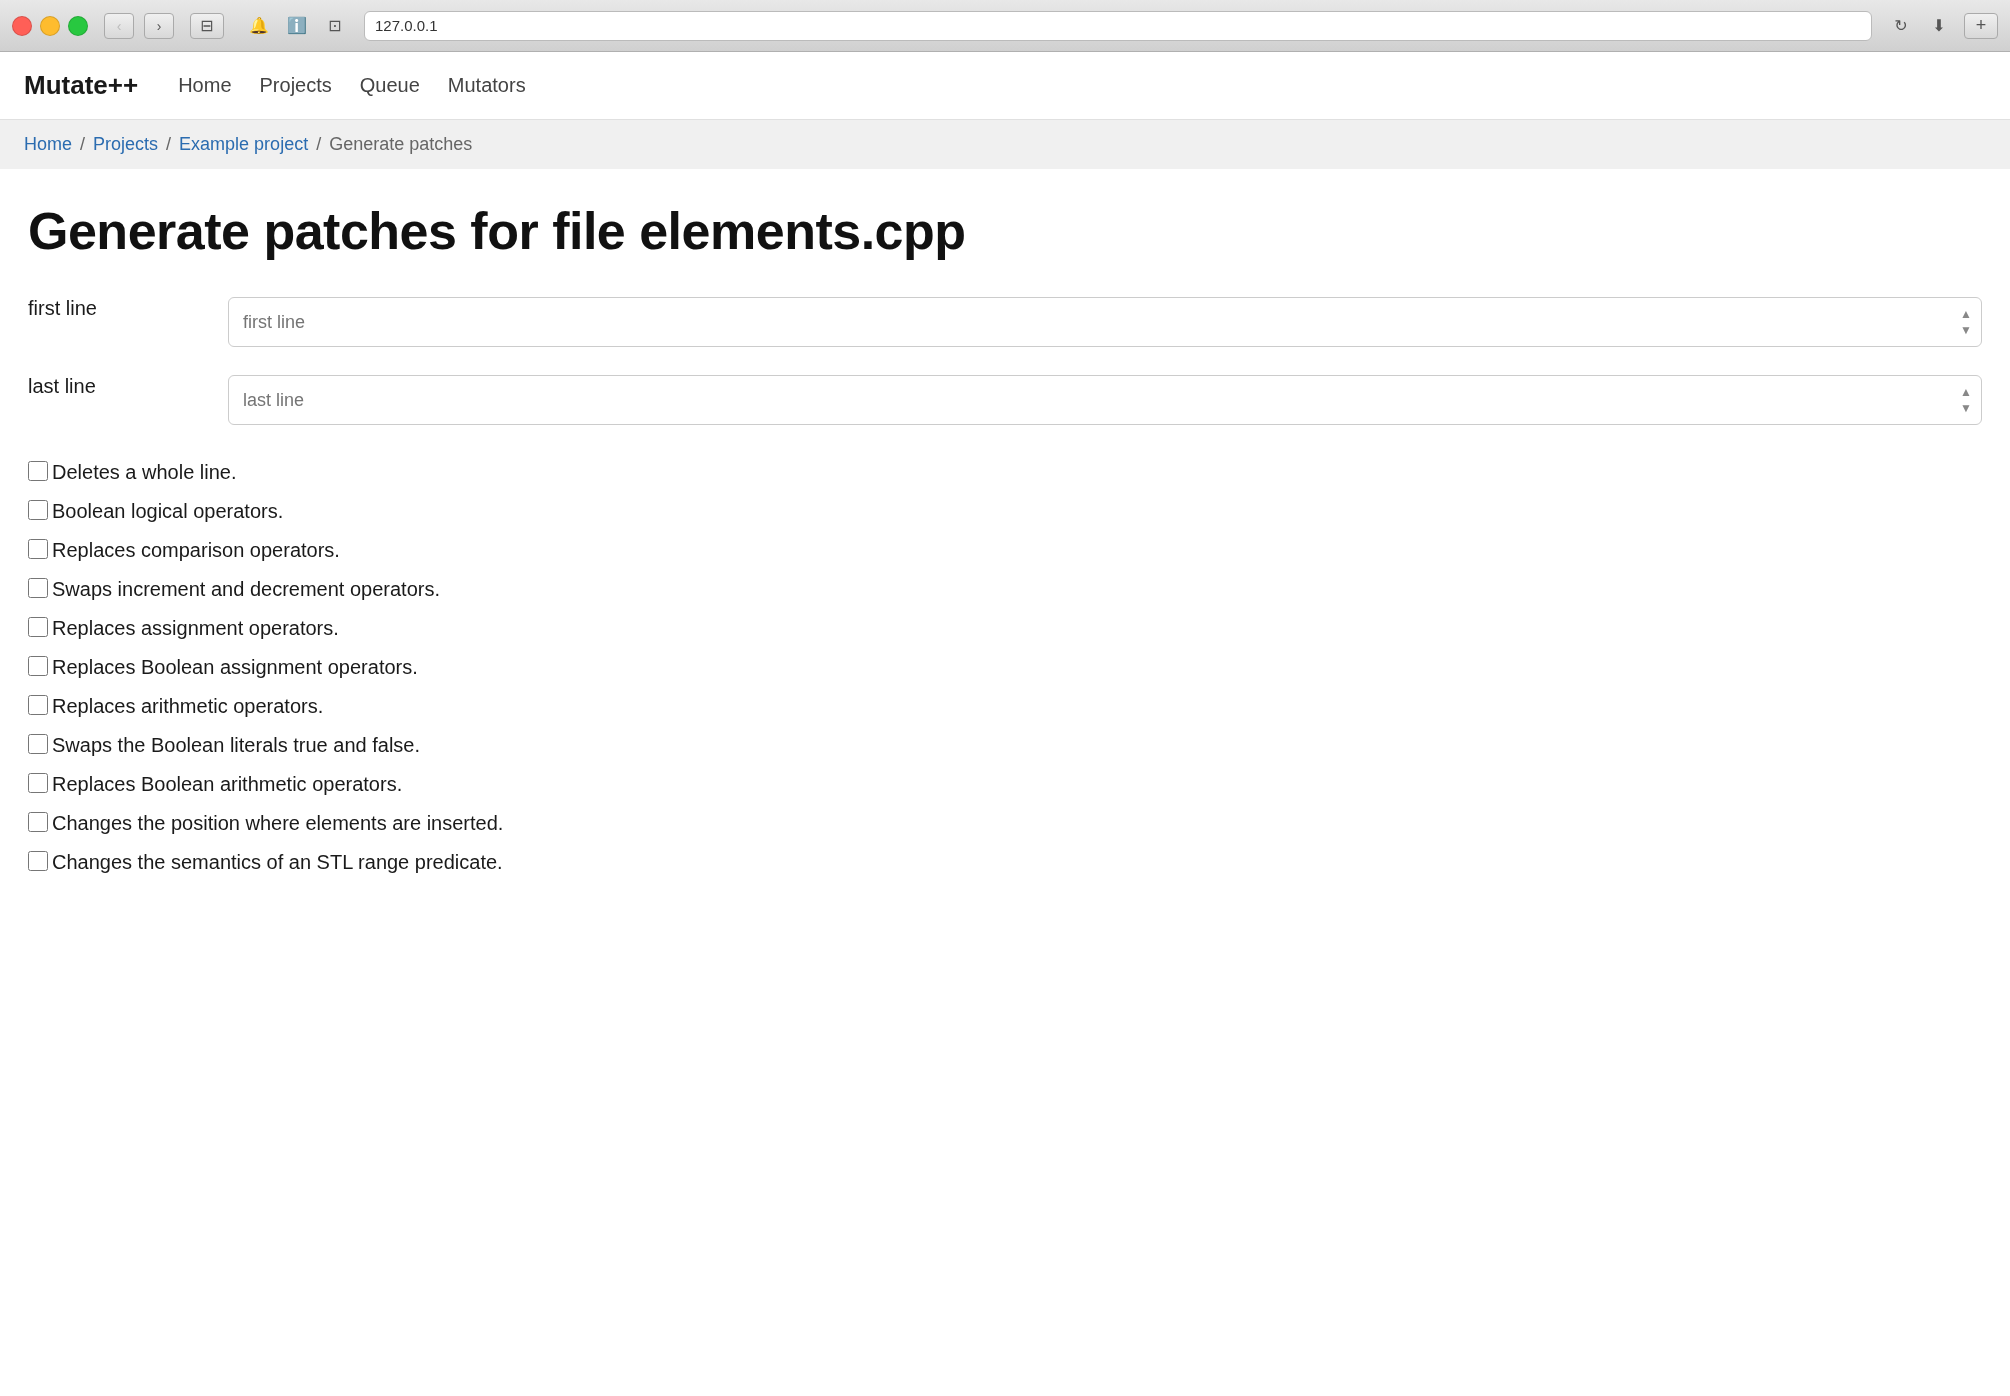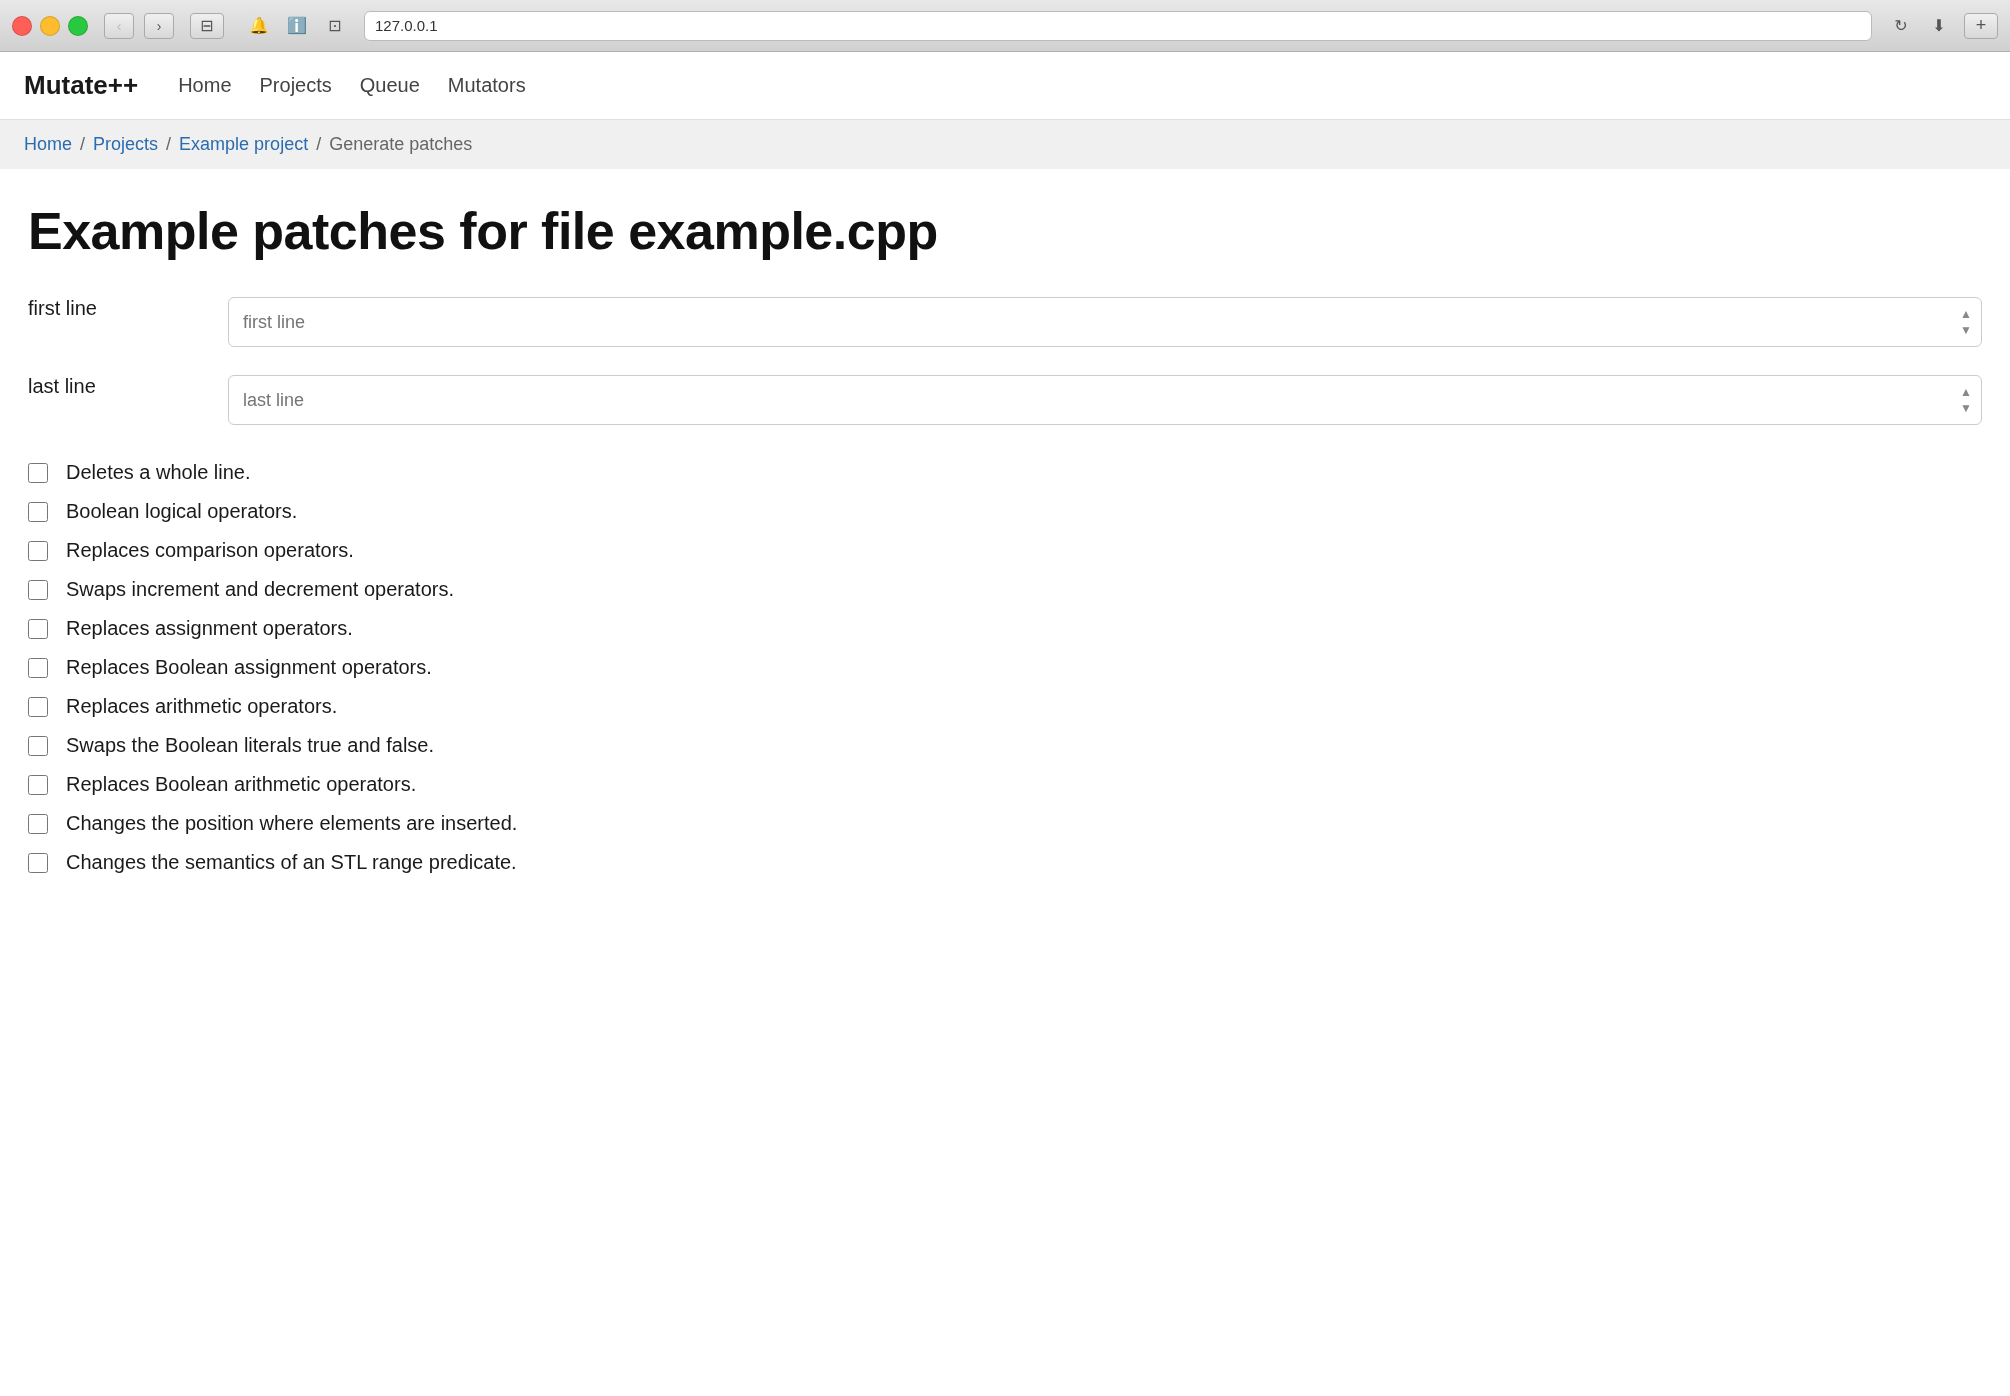--- a/index.html
+++ b/index.html
@@ -251,22 +251,22 @@
     
     .checkbox-list {
       display: flex;
       flex-direction: column;
       gap: 0;
       margin-top: 10px;
     }
 
     .checkbox-item {
       display: flex;
-      align-items: center;
-      gap: 18px;
+      align-items: flex-start;
+      gap: 4px;
       padding: 8px 0;
     }
 
     .checkbox-item input[type="checkbox"] {
       width: 20px;
       height: 20px;
       cursor: pointer;
       flex-shrink: 0;
       accent-color: #2b6cb0;
     }
@@ -313,21 +313,21 @@
   <a class="breadcrumb-link">Home</a>
   <span class="breadcrumb-sep">/</span>
   <a class="breadcrumb-link">Projects</a>
   <span class="breadcrumb-sep">/</span>
   <a class="breadcrumb-link">Example project</a>
   <span class="breadcrumb-sep">/</span>
   <span class="breadcrumb-current">Generate patches</span>
 </div>
 
 <div class="main-content">
-  <h1 class="page-title">Example patches for file example.cpp</h1>
+  <h1 class="page-title">Generate patches for file elements.cpp</h1>
 
   <div class="form-row">
     <label class="form-label">first line</label>
     <div class="form-input-wrapper">
       <input class="form-input" type="number" placeholder="first line" style="">
       <div class="spinner-arrows">
         <span>▲</span>
         <span>▼</span>
       </div>
     </div>

